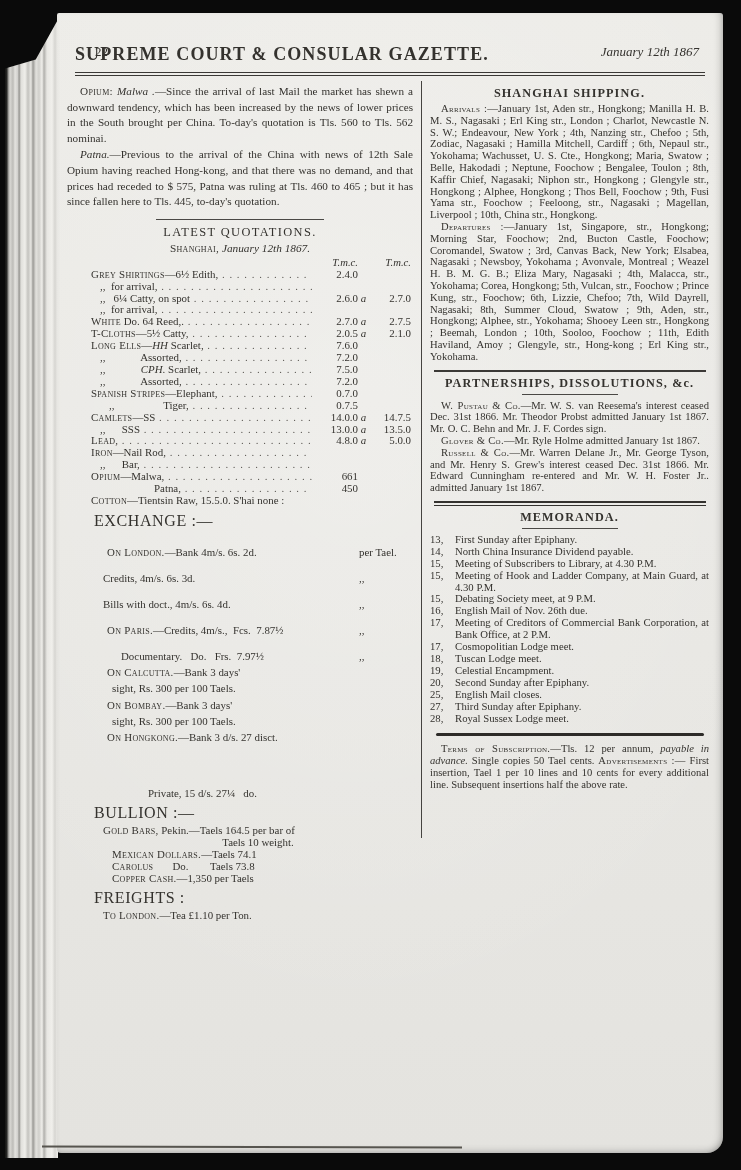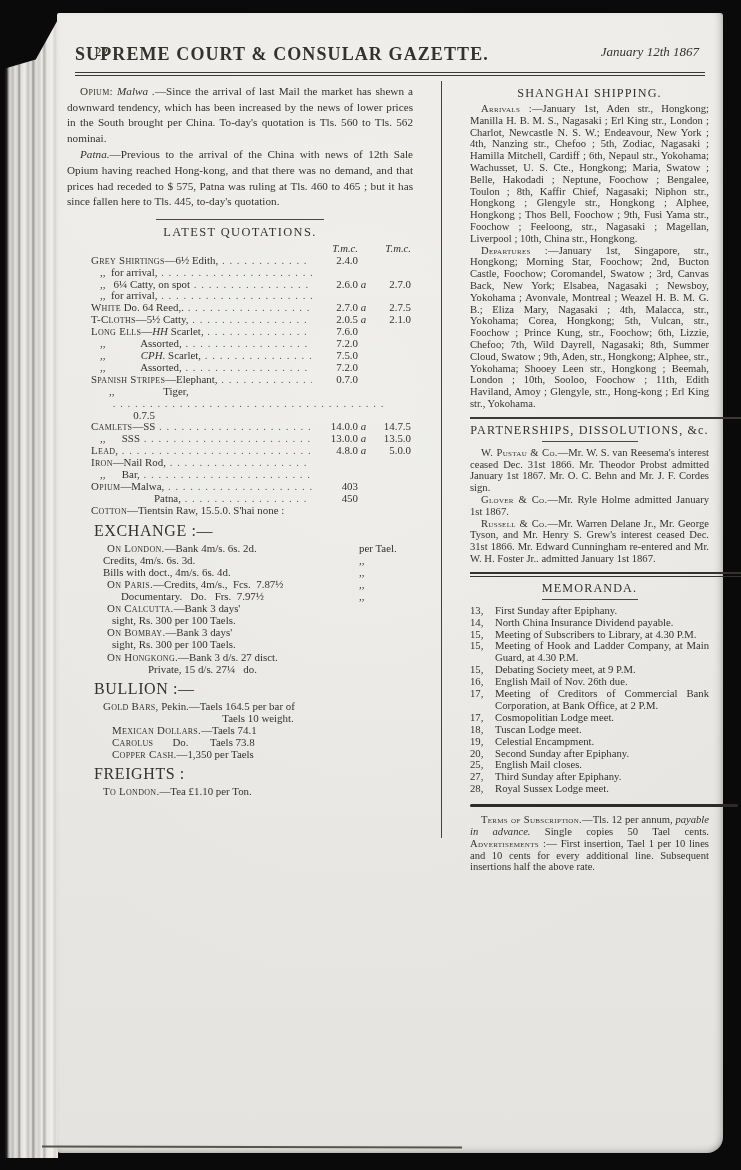--- a/index.html
+++ b/index.html
@@ -32,21 +32,21 @@
   #page-bottom-line{position:absolute;left:42px;top:1146px;width:420px;height:2px;background:#57554f;transform:rotate(.15deg);}
 
   
   #hdr{position:relative;height:20px;margin:31px 18px 8px 18px;font-size:13px;}
   .hdr-num{position:absolute;left:20px;top:0;}
   .hdr-title{position:absolute;left:0;right:0;text-align:left;font-weight:bold;letter-spacing:1.1px;font-size:18px;}
   .hdr-date{position:absolute;right:6px;top:0;font-style:italic;}
   #hdr-rule{margin:3px 18px 0 18px;height:2px;border-top:1px solid #3b3936;border-bottom:1px solid #3b3936;}
 
   
-  #cols{display:flex;margin:5px 14px 0 10px;align-items:flex-start;gap:20px;}
+  #cols{display:flex;margin:5px 14px 0 10px;align-items:flex-start;}
   .lcol{width:346px;flex:none;padding-top:3px;}
   .divider{width:1px;background:#454340;margin:0 8px;height:757px;flex:none;}
   .rcol{flex:1;padding-top:3px;min-width:0;}
 
   .t-sc{font-variant:small-caps;letter-spacing:.3px;}
   .t-i{font-style:italic;}
   .t-plain{}
 
   
   .bpar{font-size:11.2px;line-height:15.6px;text-align:justify;margin:0 0 1px 0;text-indent:13px;}
@@ -75,28 +75,28 @@
   .qdots::after{content:" . . . . . . . . . . . . . . . . . . . . . . . . . . . . . . . . . . . . .";letter-spacing:1px;}
   .qv1{width:46px;flex:none;text-align:right;}
   .qa{width:11px;flex:none;text-align:center;font-style:italic;}
   .qv2{width:42px;flex:none;text-align:right;}
 
   
   .xhead{font-size:16px;letter-spacing:.6px;margin:5px 0 2px 27px;}
   .xwrap{margin-left:27px;}
   .xrow{display:flex;font-size:10.9px;line-height:12.1px;padding-left:13px;align-items:baseline;}
   .xrow span{white-space:pre-wrap;}
-  .xright{flex:none;width:54px;margin-left:auto;text-align:left;}
+  .xright{flex:none;width:54px;margin-left:auto;text-align:left;margin-top:14px;}
 
   
   .mitem{display:flex;font-size:10.7px;line-height:11.9px;}
   .mnum{flex:none;width:25px;}
   .mtx{flex:1;text-align:justify;}
 
-  .rhead{text-align:center;font-size:12.2px;letter-spacing:1.1px;margin:2px 0 2px 0;}
+  .rhead{text-align:center;font-size:12.2px;letter-spacing:1.1px;margin:2px 0 2px 0;font-weight:bold;}
 </style>
 </head>
 <body>
 
 <div id="book-edges"></div>
 
 <div id="page">
 
   <div id="hdr">
     <span class="hdr-num">22</span>
@@ -110,20 +110,21 @@
     <div class="lcol">
 
       <div>
 
       <p class="bpar"><span class="t-sc">Opium:</span><span class="t-i"> Malwa .</span><span>—Since the arrival of last Mail the market has shewn a downward tendency, which has been increased by the news of lower prices in the South brought per China.  To-day's quotation is Tls.  560 to Tls. 562 nominai.</span></p>
           <p class="bpar"><span class="t-sc"></span><span class="t-i">Patna.</span><span>—Previous to the arrival of the China with news of 12th Sale Opium having reached Hong-kong, and that there was no demand, and that prices had receded to $ 575, Patna was ruling at Tls. 460 to 465 ; but it has since fallen here to Tls. 445, to-day's quotation.</span></p>
         </div>
 
       <div class="rule-thin"></div>
       <div class="qhead">LATEST QUOTATIONS.</div>
+      <div class="qsub"><span class="t-sc">Shanghai,</span><span class="t-i"> January 12th 1867.</span></div>
 
       <div class="qwrap">
         <div class="qcolhead">
           <span class="sp"></span>
           <span class="c1">T.m.c.</span>
           <span class="cm"></span>
           <span class="c2">T.m.c.</span>
         </div>
         <div>
 
@@ -241,21 +242,21 @@
               <span class="t-plain"></span>
               <span class="t-sc">Spanish Stripes</span>
               <span class="t-plain"></span>
               <span class="t-i"></span>
               <span class="t-plain">—Elephant,</span>
               <span class="qdots"></span>
               <span class="qv1">0.7.0</span>
               <span class="qa"></span>
               <span class="qv2"></span>
             </div>
-            <div class="qrow" style="padding-left: 18px; flex-direction: column;">
+            <div class="qrow" style="padding-left: 18px;">
               <span class="t-plain"></span>
               <span class="t-sc"></span>
               <span class="t-plain"></span>
               <span class="t-i"></span>
               <span class="t-plain">,,                  Tiger,</span>
               <span class="qdots"></span>
               <span class="qv1">0.7.5</span>
               <span class="qa"></span>
               <span class="qv2"></span>
             </div>
@@ -314,21 +315,21 @@
               <span class="qa"></span>
               <span class="qv2"></span>
             </div>
             <div class="qrow">
               <span class="t-plain"></span>
               <span class="t-sc">Opium</span>
               <span class="t-plain"></span>
               <span class="t-i"></span>
               <span class="t-plain">—Malwa,</span>
               <span class="qdots"></span>
-              <span class="qv1">403</span>
+              <span class="qv1">661</span>
               <span class="qa"></span>
               <span class="qv2"></span>
             </div>
             <div class="qrow" style="padding-left: 63px;">
               <span class="t-plain"></span>
               <span class="t-sc"></span>
               <span class="t-plain"></span>
               <span class="t-i"></span>
               <span class="t-plain">Patna,</span>
               <span class="qdots"></span>
@@ -395,21 +396,21 @@
           <div class="xrow" style="padding-left: 18px;">
             <span class="t-sc"></span>
             <span class="t-plain">sight, Rs. 300 per 100 Taels.</span>
             <span class="xright"></span>
           </div>
           <div class="xrow">
             <span class="t-sc">On Hongkong.</span>
             <span class="t-plain">—Bank 3 d/s. 27 disct.</span>
             <span class="xright"></span>
           </div>
-          <div class="xrow" style="padding-left: 54px;">
+          <div class="xrow" style="padding-left: 54px; margin-top: 40px;">
             <span class="t-sc"></span>
             <span class="t-plain">Private, 15 d/s. 27¼   do.</span>
             <span class="xright"></span>
           </div>
         </div>
 
       <div class="xhead">BULLION :—</div>
       <div class="xwrap">
 
       <div class="xrow" style="display: block; padding-left: 9px;"><span class="t-sc">Gold Bars,</span><span class="t-plain"> Pekin.—Taels 164.5 per bar of</span></div>

